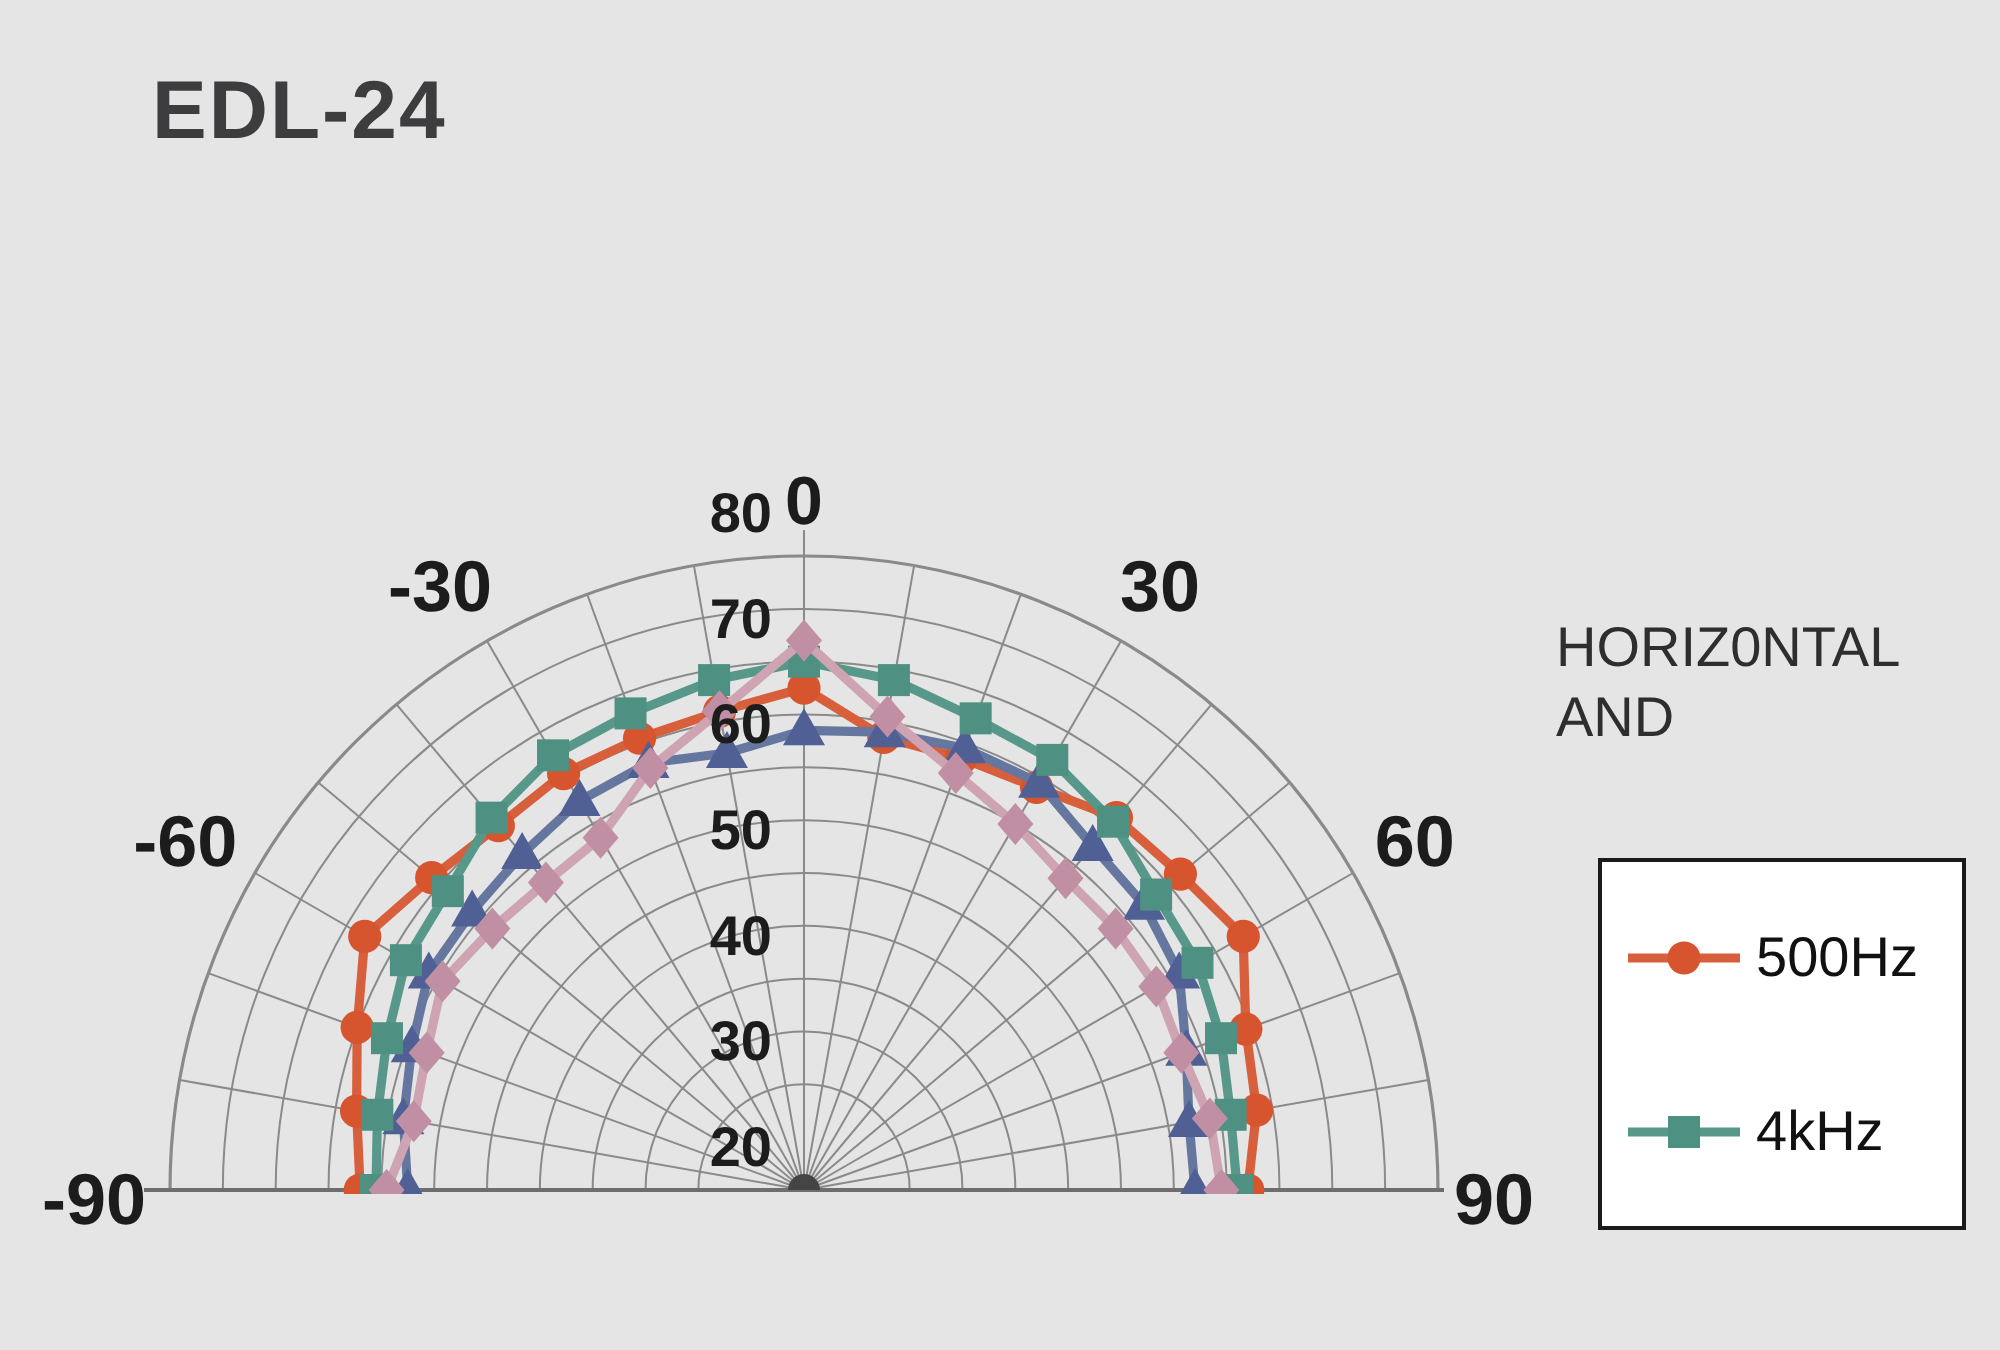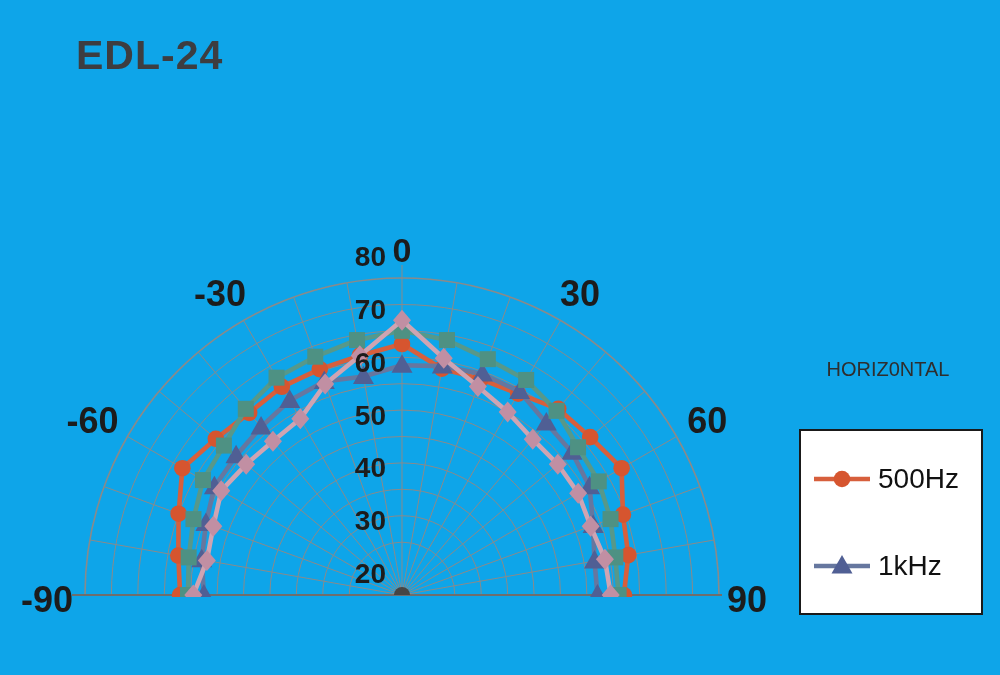--- a/index.html
+++ b/index.html
@@ -1,27 +1,27 @@
 <!DOCTYPE html>
 <html><head>
 <meta charset="utf-8">
 <style>
   html,body{margin:0;padding:0;background:#ffffff;}
   .page{
-    position:relative; width:1000px; height:675px; background:#0ea5e9;
+    position:relative; width:1000px; height:675px; background:#e5e5e5;
     font-family:"Liberation Sans", sans-serif; overflow:hidden;
   }
   .page-title{
     position:absolute; left:76px; top:32px;
     font-size:41px; font-weight:bold; color:#3d3d40; letter-spacing:1px;
   }
   #chart-svg{ position:absolute; left:0; top:0; }
   .legend-title{
     position:absolute; left:778px; top:306px; width:220px;
-    text-align:center; font-size:20px; line-height:35px; color:#2e2e2e;margin-top:46px;
+    font-size:28px; line-height:35px; color:#2e2e2e;
   }
   .legend-box{
     position:absolute; left:799px; top:429px; width:184px; height:186px;
     border:2px solid #1a1a1a; background:#ffffff; box-sizing:border-box;
     display:flex; flex-direction:column; justify-content:space-around;
     padding:4px 0 4px 12px;
   }
   .legend-item{ display:flex; align-items:center; }
   .legend-item svg{ flex:0 0 auto; }
   .legend-item .lbl{ font-size:28px; color:#111111; margin-left:7px; }
@@ -175,31 +175,32 @@
         <text x="220.00000000000003" y="305.62315948301534" text-anchor="middle" font-size="36">-30</text>
         <text x="402" y="262" text-anchor="middle" font-size="34">0</text>
         <text x="580" y="305.62315948301534" text-anchor="middle" font-size="36">30</text>
         <text x="707.3768405169847" y="433" text-anchor="middle" font-size="36">60</text>
         <text x="747" y="612" text-anchor="middle" font-size="36">90</text>
       </g>
     </svg>
 
   <div class="legend-title">
     <div>HORIZ0NTAL</div>
+    <div>AND</div>
   </div>
 
   <div class="legend-box" id="legend-box">
       <div class="legend-item">
         <svg width="58" height="26">
           <line x1="1" y1="13" x2="57" y2="13" stroke="#D75F3C" stroke-width="4.5"></line>
           <circle cx="29" cy="13" r="8.3" fill="#D6552F"></circle>
         </svg>
         <span class="lbl">500Hz</span>
       </div>
       <div class="legend-item">
         <svg width="58" height="26">
-          <line x1="1" y1="13" x2="57" y2="13" stroke="#66779F" stroke-width="4.5"></line>
-          <path d="M 29 2 L 18.5 20.5 L 39.5 20.5 Z" fill="#505F94"></path>
+          <line x1="1" y1="13" x2="57" y2="13" stroke="#57988A" stroke-width="4.5"></line>
+          <rect x="21" y="5" width="16" height="16" fill="#4E9183"></rect>
         </svg>
-        <span class="lbl">1kHz</span>
+        <span class="lbl">4kHz</span>
       </div>
     </div>
 </div>
 
 </body></html>

